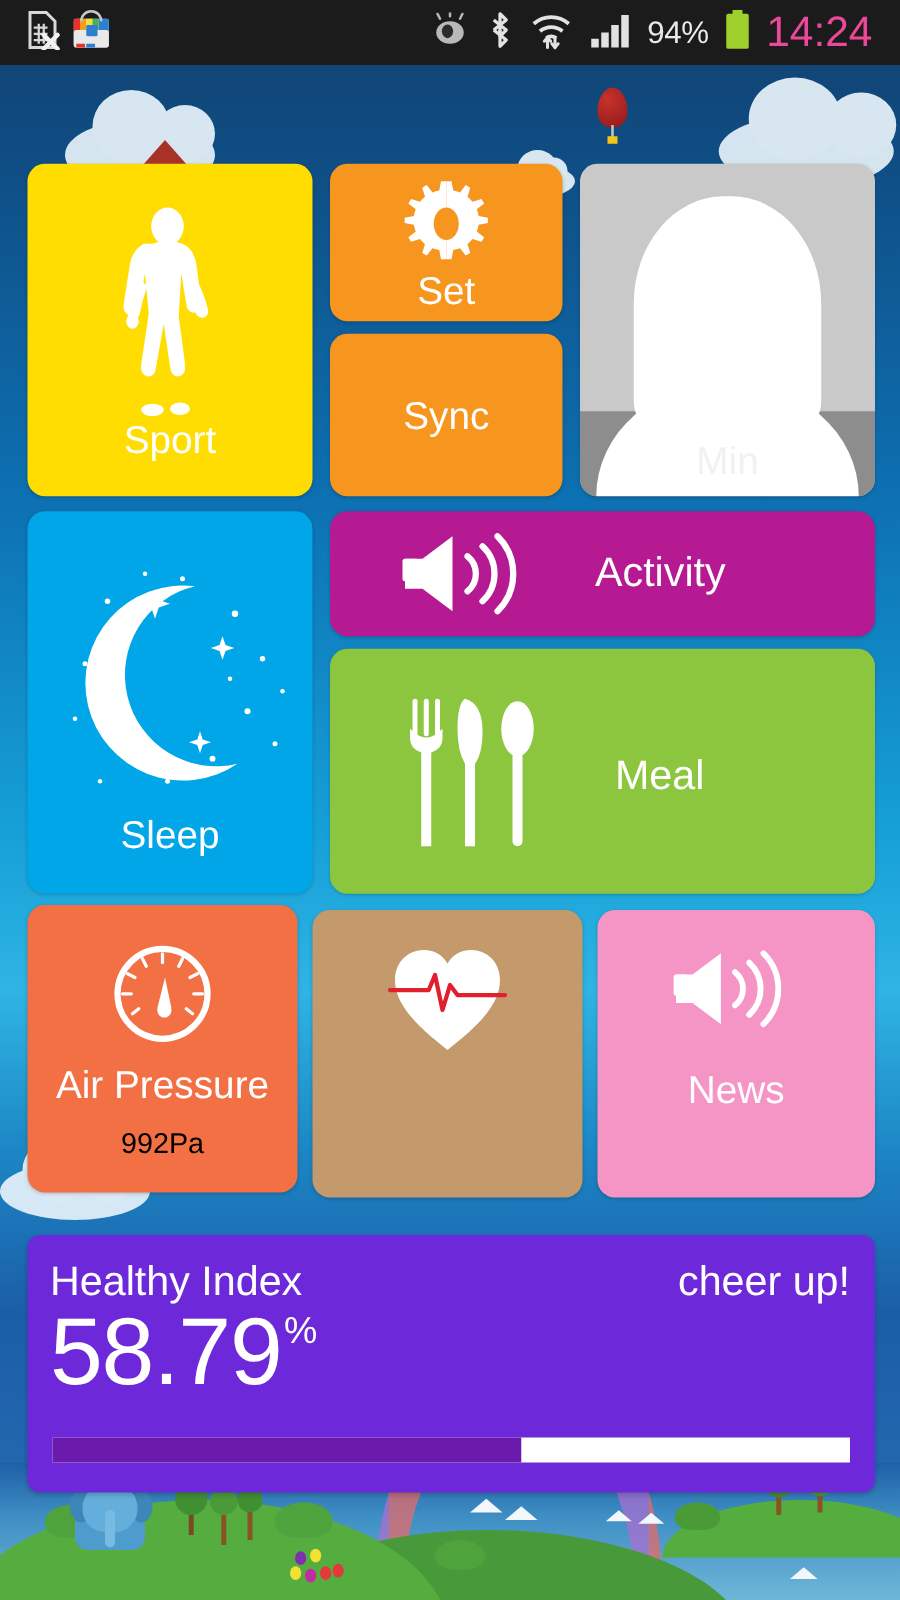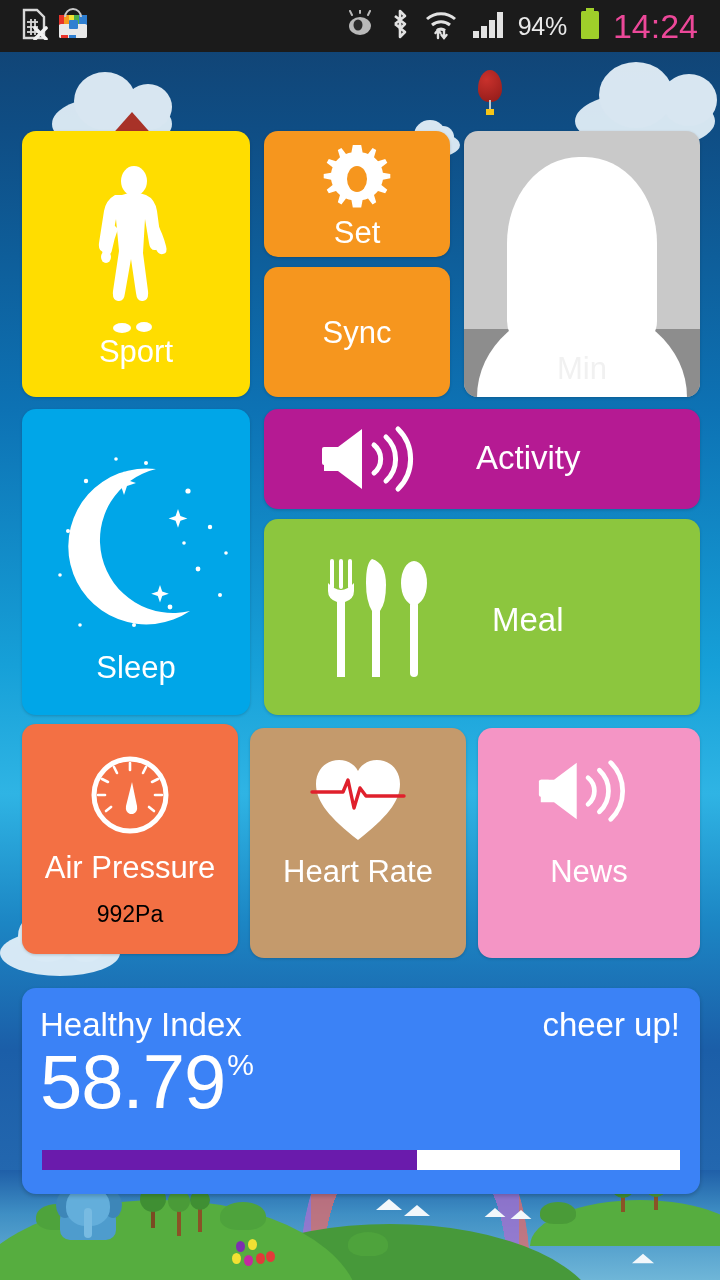--- a/index.html
+++ b/index.html
@@ -474,42 +474,41 @@
     <span class="tile-sub" style="top:177px;">992Pa</span>
   </div>
 
   <div class="tile" id="tile-heart" style="background: rgb(196, 154, 108);">
     <span class="ico" style="left:50%;top:28px;transform:translateX(-50%);">
       <svg width="96" height="86" viewBox="0 0 96 86">
         <path d="M48 84 C20 62 6 46 6 28 C6 13 17 4 29 4 C38 4 45 9 48 15 C51 9 58 4 67 4 C79 4 90 13 90 28 C90 46 76 62 48 84 z" fill="#ffffff"></path>
         <polyline points="2,36 33,36 38,24 44,52 50,32 56,40 94,40" fill="none" stroke="#e0202c" stroke-width="3.4" stroke-linejoin="round" stroke-linecap="round"></polyline>
       </svg>
     </span>
-    <span class="tile-label" style="top:128px;">Heart Rate</span>
   </div>
 
   <div class="tile" id="tile-news" style="background: rgb(244, 149, 197);">
     <span class="ico" style="left:50%;top:30px;transform:translateX(-50%);">
       <svg width="104" height="66" viewBox="0 0 110 68">
         <g fill="#ffffff">
           <path d="M4 22 h14 l24 -18 v60 l-24 -18 h-14 z"></path>
           <rect x="2" y="22" width="12" height="18" rx="2"></rect>
         </g>
         <g fill="none" stroke="#ffffff" stroke-width="5" stroke-linecap="round">
           <path d="M54 20 a18 18 0 0 1 0 28"></path>
           <path d="M66 12 a30 30 0 0 1 0 44"></path>
           <path d="M78 4 a42 42 0 0 1 0 60"></path>
         </g>
       </svg>
     </span>
     <span class="tile-label" style="top:128px;">News</span>
   </div>
 </div>
 
-<div id="healthy" style="background: #3b82f6;">
+<div id="healthy" style="background: #6d28d9; border-radius: 10px;">
   <span id="hi-title">Healthy Index</span>
   <span id="hi-cheer">cheer up!</span>
   <div id="hi-value-wrap">
     <span id="hi-value">58.79</span>
     <span id="hi-unit">%</span>
   </div>
   <div id="hi-bar" style="background: rgb(255, 255, 255);">
     <div id="hi-bar-fill" style="width: 58.79%; background: rgb(106, 27, 172);"></div>
   </div>
 </div>

